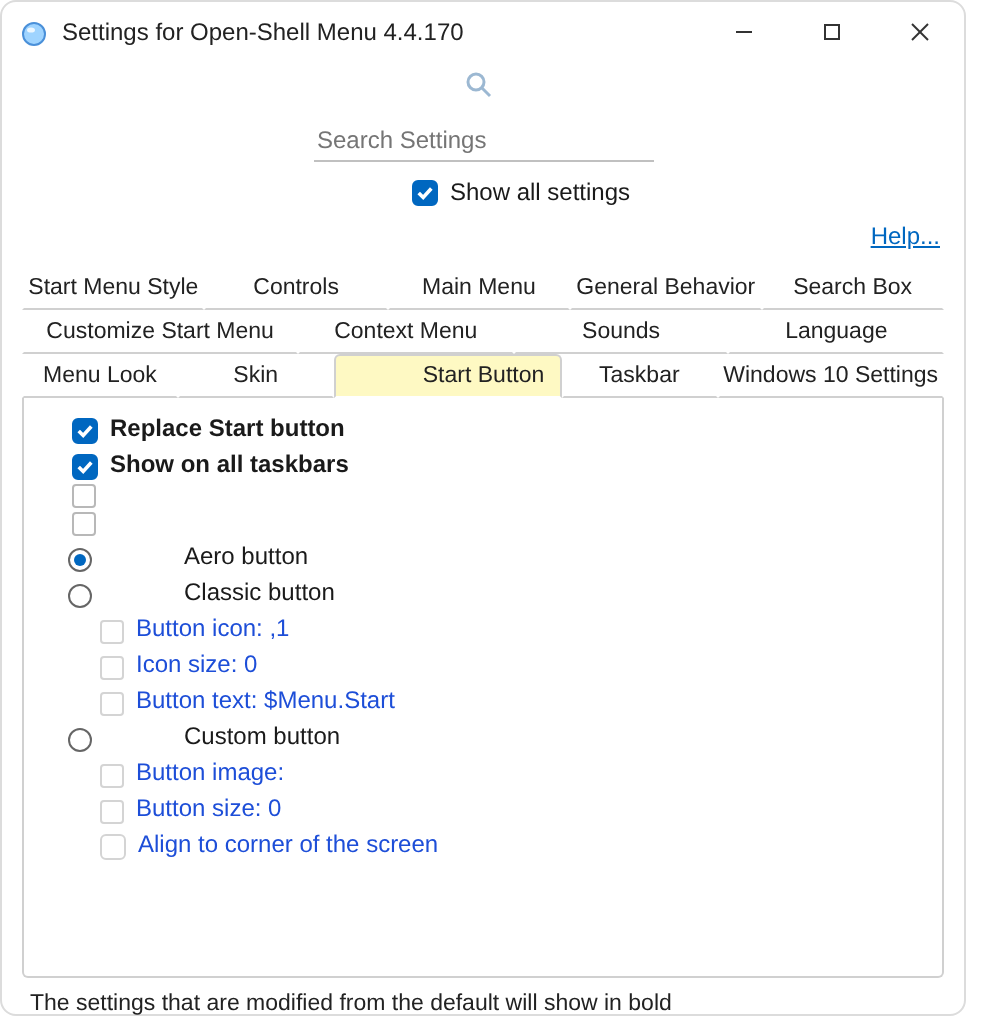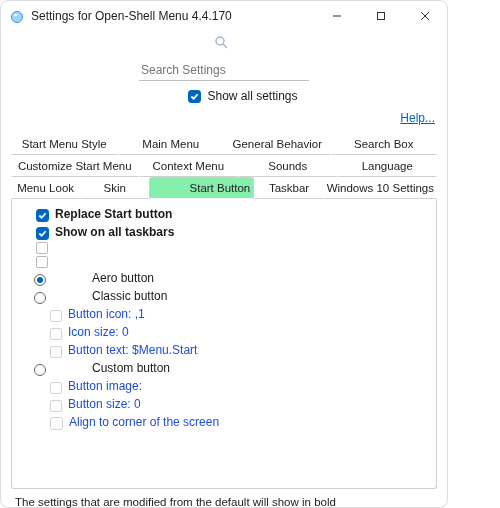--- a/index.html
+++ b/index.html
@@ -6,21 +6,21 @@
   html, body {
     margin: 0; padding: 0;
     width: 500px; height: 508px;
     font-family: "Segoe UI", Arial, sans-serif;
     font-size: 12px;
     background: #ffffff;
     color: #1a1a1a;
     overflow: hidden;
   }
   .window {
-    width: 448px; height: 508px;
+    width: 483px; height: 508px;
     border: 1px solid #dcdcdc;
     border-radius: 8px;
     background: #ffffff;
     display: flex;
     flex-direction: column;
   }
   
   .titlebar {
     height: 34px;
     display: flex;
@@ -90,21 +90,21 @@
     font-size:11.5px;
     color:#222;
     border:1px solid transparent;
     border-bottom:1px solid #d0d0d0;
     white-space:nowrap;
   }
   .tab.active {
     border:1px solid #d0d0d0;
     border-bottom:1px solid #ffffff;
     border-radius: 3px 3px 0 0;
-    background:#86efac;
+    background:#fef9c3;
     position:relative;
     z-index:2;
     padding-left:38px;
   }
   
   .pane-wrap { padding: 0 10px; }
   .pane {
     border:1px solid #d0d0d0;
     border-top:none;
     border-radius: 0 0 3px 3px;
@@ -228,20 +228,21 @@
         </svg>
       </span>
       <span>Show all settings</span>
     </label>
     <span class="help-link">Help...</span>
   </div>
 
   <div class="tabs">
     <div class="tabrow">
       <div class="tab">Start Menu Style</div>
+      <div class="tab">Controls</div>
       <div class="tab">Main Menu</div>
       <div class="tab">General Behavior</div>
       <div class="tab">Search Box</div>
     </div>
     <div class="tabrow">
       <div class="tab" style="flex:1.3">Customize Start Menu</div>
       <div class="tab">Context Menu</div>
       <div class="tab">Sounds</div>
       <div class="tab">Language</div>
     </div>

